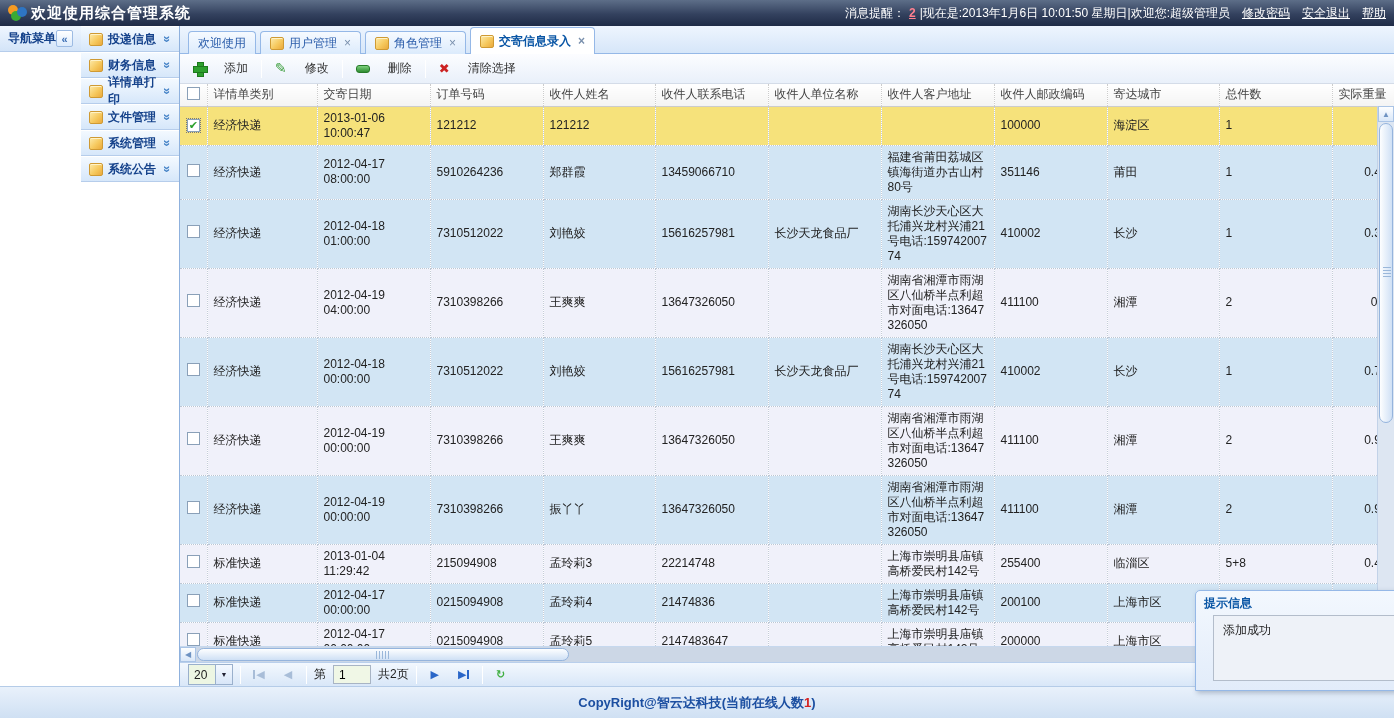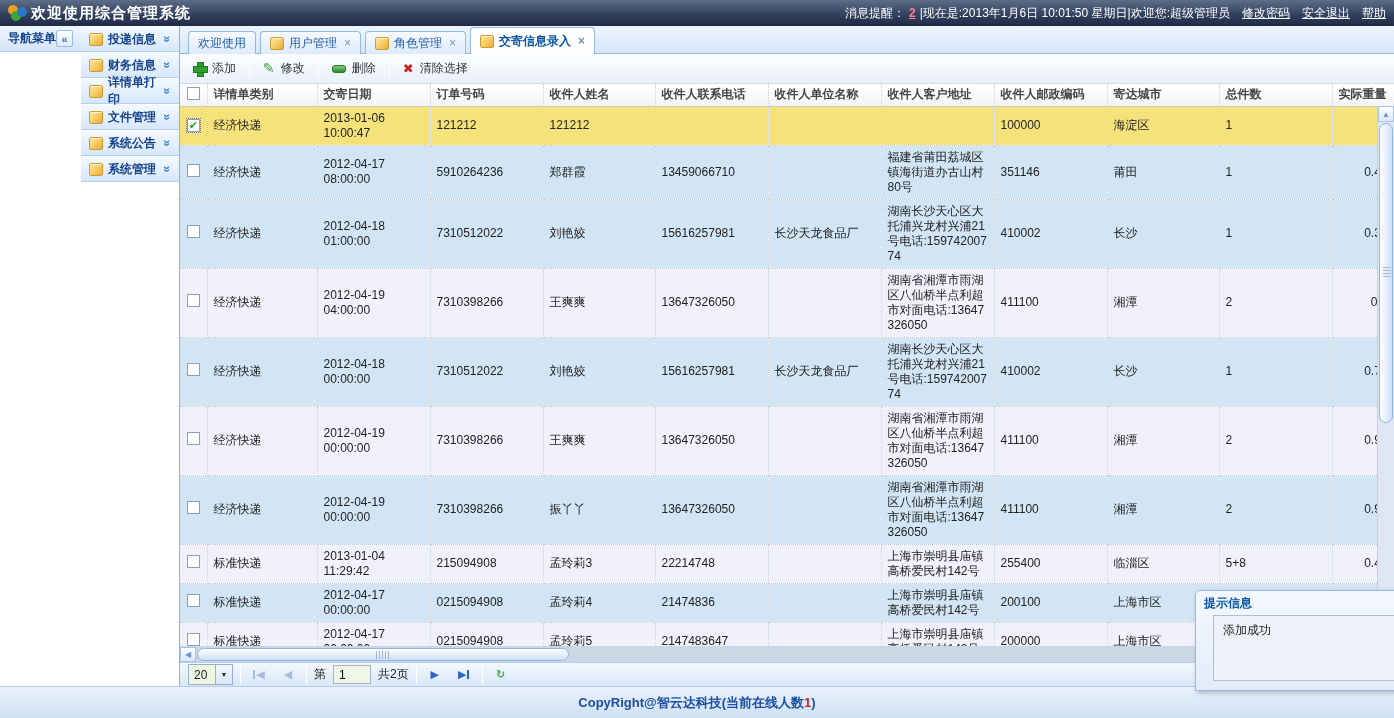--- a/index.html
+++ b/index.html
@@ -58,27 +58,27 @@
     display:flex; align-items:flex-end; gap:4px; padding:0 0 0 8px; }
   .tab { height:23px; display:flex; align-items:center; gap:5px; padding:0 9px; position:relative; top:1px;
     border:1px solid #95b8e7; border-bottom:none; border-radius:4px 4px 0 0; cursor:pointer;
     background:linear-gradient(#f6faff,#dcebfc); color:#2a5caa; white-space:nowrap; }
   .tab.active { height:27px; background:#fff; color:#0a56a5; font-weight:bold; }
   .tab-close { color:#7a90ad; font-size:12px; margin-left:2px; cursor:pointer; }
 
   
   .toolbar { height:30px; flex:none; background:linear-gradient(#fcfdff,#e9f0fa); border-bottom:1px solid #d4dce8;
     display:flex; align-items:center; padding:0 4px; }
-  .tool-btn { display:flex; align-items:center; gap:6px; padding:3px 9px; color:#333; cursor:pointer; border-radius:3px; }
+  .tool-btn { display:flex; align-items:center; gap:18px; padding:3px 9px; color:#333; cursor:pointer; border-radius:3px; }
   .tool-sep { width:1px; height:18px; background:#c9c9c9; border-right:1px solid #fff; margin:0 4px; }
 
   
   .gridwrap { flex:1; position:relative; overflow:hidden; background:#fff; }
   table.grid { border-collapse:collapse; table-layout:fixed; width:1214px; }
-  table.grid th { height:22px; font-weight:bold; color:#444; text-align:left; padding:0 6px;
+  table.grid th { height:22px; font-weight:normal; color:#444; text-align:left; padding:0 6px;
     background:linear-gradient(#ffffff,#f4f4f4); border-right:1px dotted #ccc; border-bottom:1px solid #ccc;
     white-space:nowrap; overflow:hidden; cursor:pointer; }
   table.grid td { padding:4px 6px; border-right:1px dotted #c4ccd8; border-bottom:1px dotted #bcc6d4;
     vertical-align:middle; line-height:15px; overflow:hidden; }
   td.addr { word-break:break-all; }
   td.num-right { text-align:right; padding-right:22px; }
   tr.stripe-white { background:#f0f1fa; }
   tr.stripe-blue  { background:#d2e5f4; }
   tr.selected     { background:#f6e27b; }
   .cb { width:13px; height:13px; display:inline-block; background:#fff; border:1px solid #8aa0b8;
@@ -201,26 +201,26 @@
           <span>详情单打印</span>
           <span class="chev chev-down">»</span>
         </div>
         <div class="acc-header">
           <span class="box-icon"></span>
           <span>文件管理</span>
           <span class="chev chev-down">»</span>
         </div>
         <div class="acc-header">
           <span class="box-icon"></span>
+          <span>系统管理</span>
+          <span class="chev chev-down">»</span>
+        </div>
+        <div class="acc-header">
+          <span class="box-icon"></span>
           <span>系统公告</span>
-          <span class="chev chev-down">»</span>
-        </div>
-        <div class="acc-header">
-          <span class="box-icon"></span>
-          <span>系统管理</span>
           <span class="chev chev-down">»</span>
         </div>
       </div>
   </div>
 
   <div class="rightcol">
     <div class="tabbar" id="tabs">
         <div class="tab">
           <span>欢迎使用</span>
         </div>

